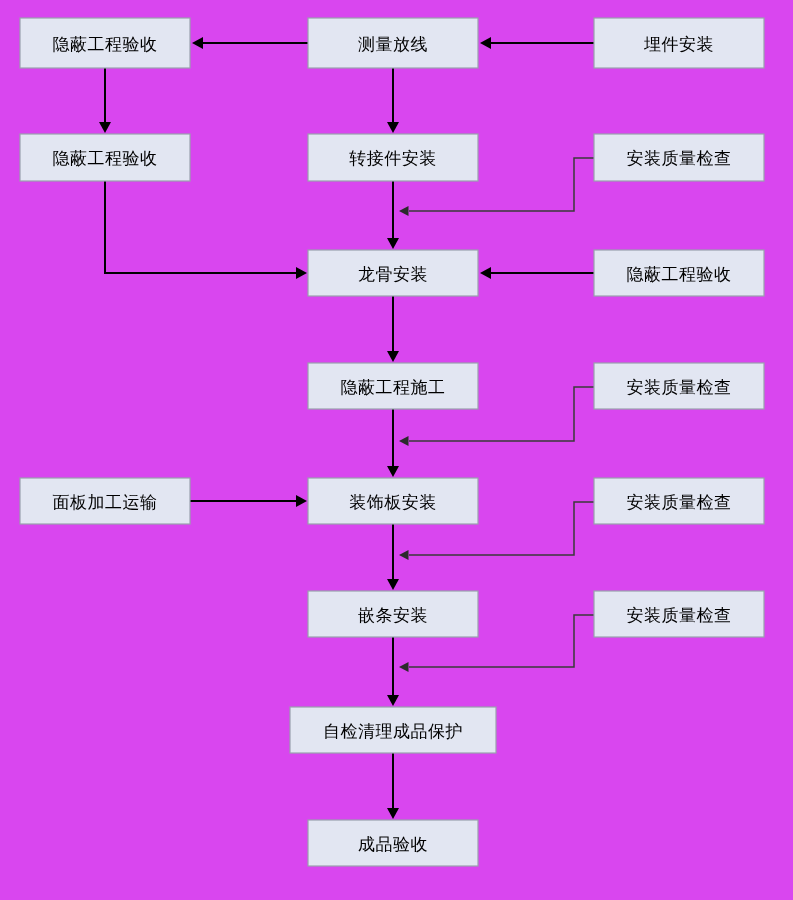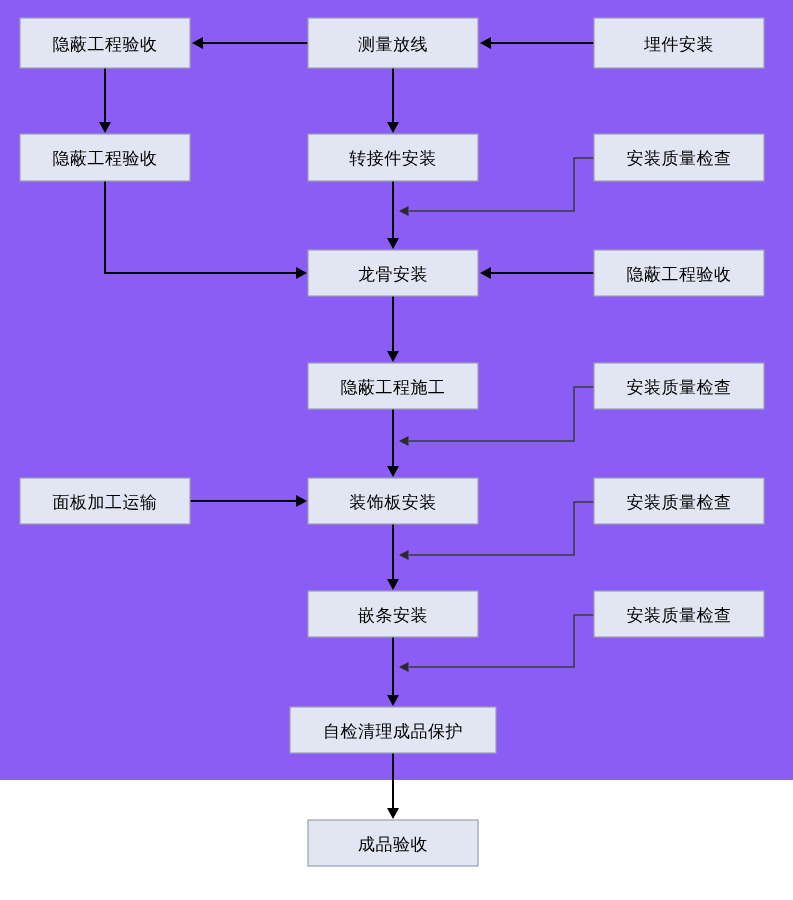--- a/index.html
+++ b/index.html
@@ -9,22 +9,22 @@
   }
   body {
     width: 793px;
     height: 900px;
     font-family: "Liberation Sans", "DejaVu Sans", sans-serif;
     overflow: hidden;
   }
   #flow-root {
     position: relative;
     width: 793px;
-    height: 780px;
-    background: #8b5cf6;
+    height: 900px;
+    background: #d946ef;
   }
   svg#flow-svg {
     position: absolute;
     left: 0;
     top: 0;
     width: 793px;
     height: 900px;
     display: block;
   }
   .node-rect {

